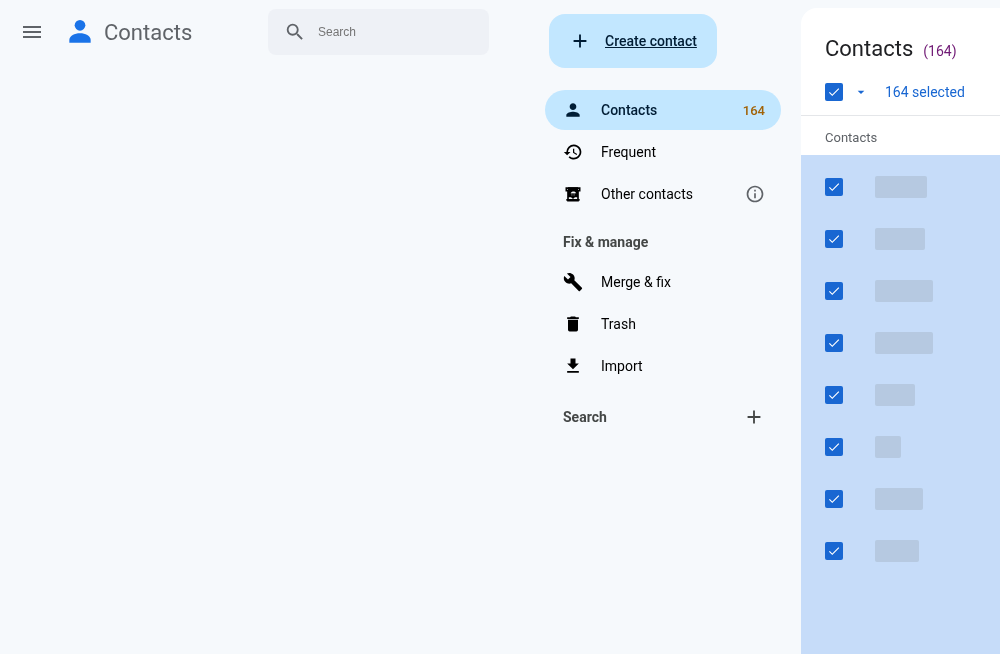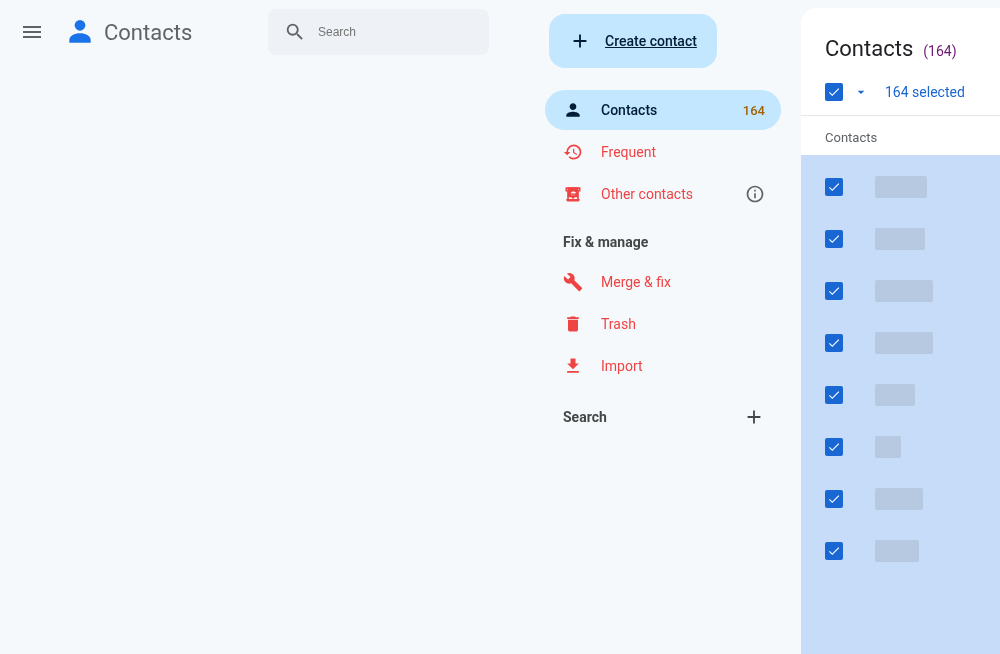--- a/index.html
+++ b/index.html
@@ -88,21 +88,21 @@
       align-self: flex-start;
       text-decoration: underline;
     }
     .nav-item {
       display: flex;
       align-items: center;
       height: 40px;
       padding: 0 16px 0 18px;
       border-radius: 20px;
       cursor: pointer;
-      color: #ef4444;
+      color: #000000;
       gap: 18px;
       font-size: 14px;
     }
     .nav-item .count {
       margin-left: auto;
       font-size: 13px;
     }
     .nav-item.active {
       background: #c2e7ff;
       color: #001d35;

